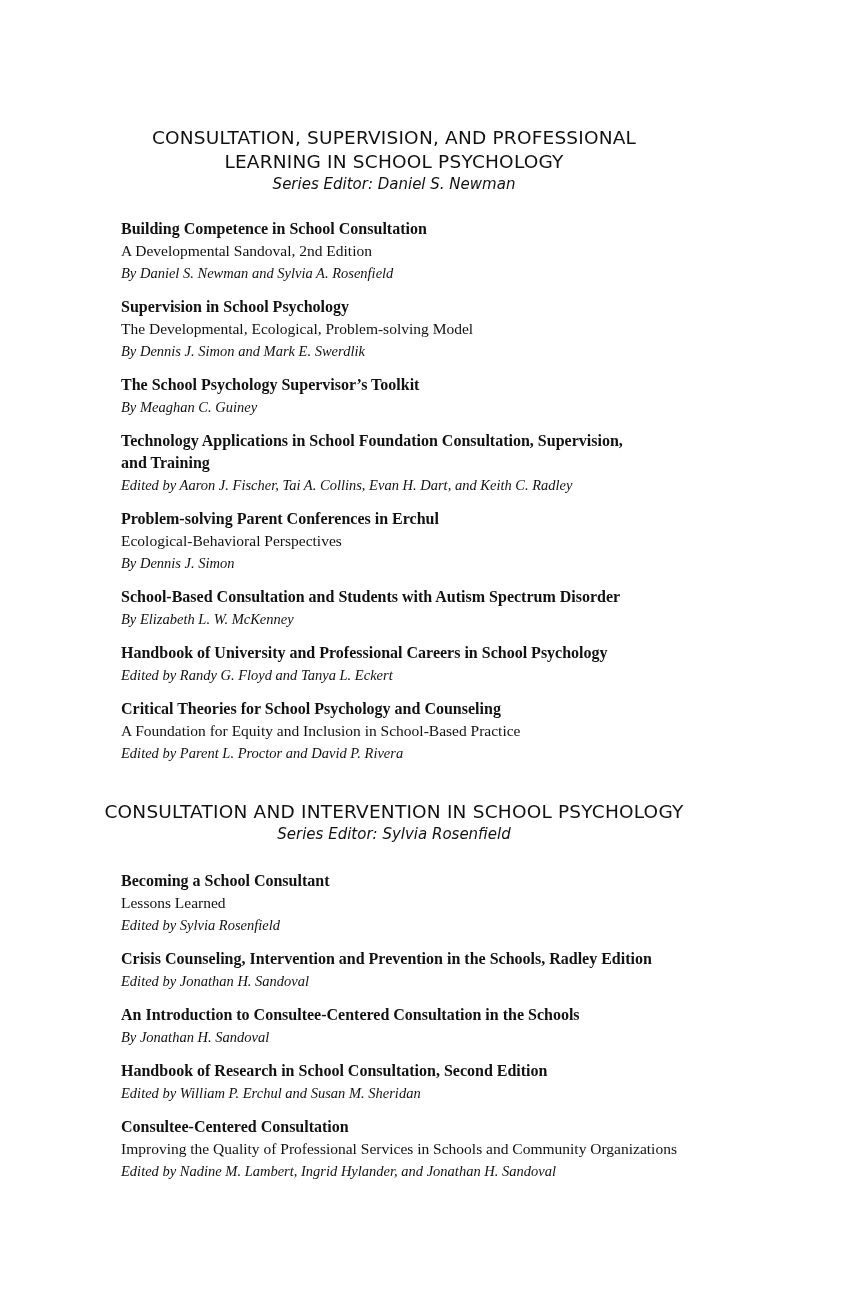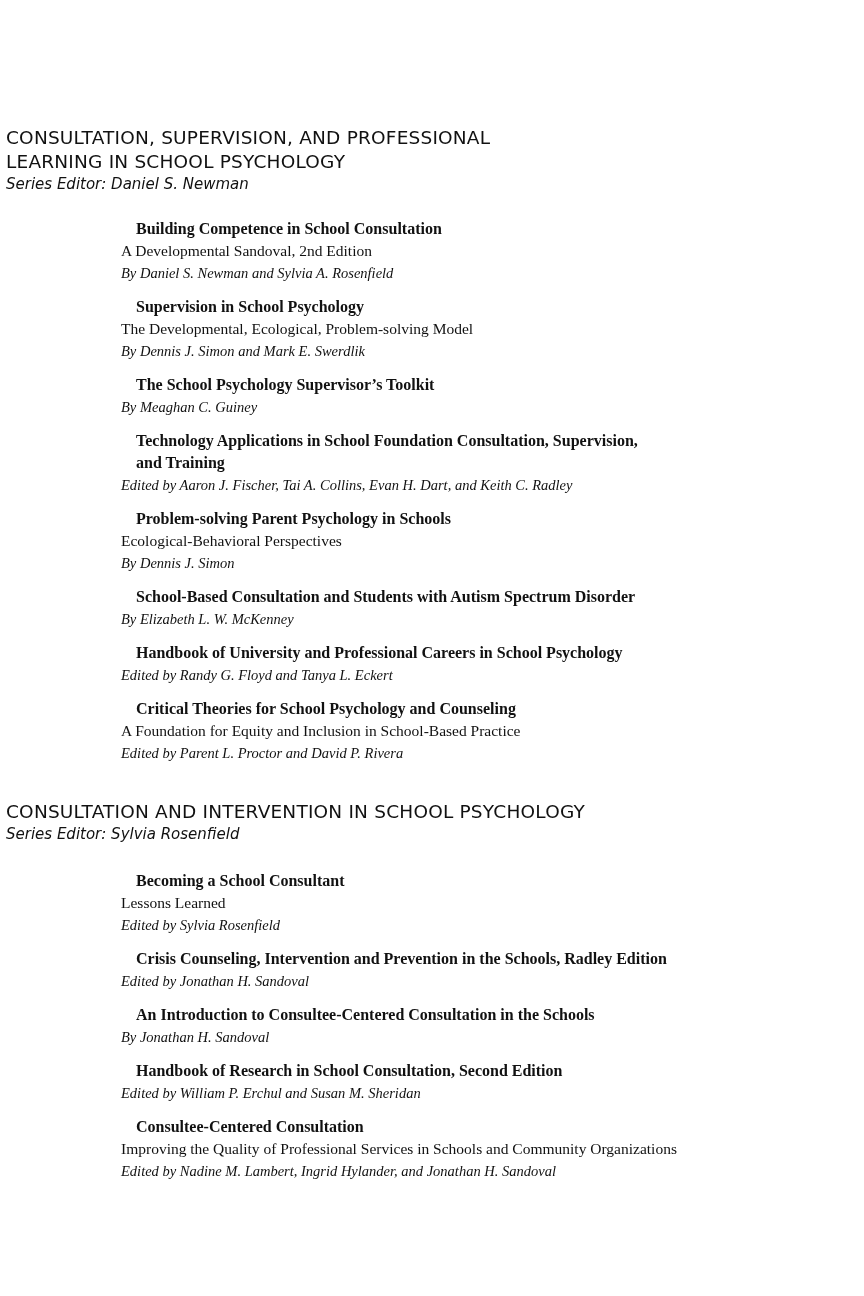--- a/index.html
+++ b/index.html
@@ -1,21 +1,21 @@
 <!DOCTYPE html>
 <html><head>
 <meta charset="utf-8">
 <style>
   html, body { margin: 0; padding: 0; background: #ffffff; }
   body { width: 864px; height: 1296px; position: relative; overflow: hidden; color: #111; }
-  .series-head { position: absolute; left: 6px; width: 788px; }
+  .series-head { position: absolute; left: 0; width: 788px; text-align: center; }
   .series-title { font-family: "DejaVu Sans", sans-serif; font-size: 18.5px; line-height: 24px; letter-spacing: 0.2px; color: #111; }
   .series-editor { font-family: "DejaVu Sans", sans-serif; font-style: italic; font-size: 15px; line-height: 20px; color: #111; }
   .book { position: absolute; left: 121px; width: 650px; }
-  .b-title { font-family: "Liberation Serif", serif; font-weight: bold; font-size: 16px; line-height: 22px; color: #111; margin-left: 15px; }
+  .b-title { font-family: "Liberation Serif", serif; font-weight: bold; font-size: 16px; line-height: 22px; color: #111; }
   .b-sub { font-family: "Liberation Serif", serif; font-size: 15.5px; line-height: 22px; color: #111; }
   .b-auth { font-family: "Liberation Serif", serif; font-style: italic; font-size: 14.5px; line-height: 22px; color: #111; }
 </style>
 </head>
 <body>
 
 <div class="series-head" style="top:126px;">
   <div class="series-title">CONSULTATION, SUPERVISION, AND PROFESSIONAL</div>
   <div class="series-title">LEARNING IN SCHOOL PSYCHOLOGY</div>
   <div class="series-editor">Series Editor: Daniel S. Newman</div>
@@ -34,21 +34,21 @@
 <div class="book" style="top:374px;">
   <div class="b-title">The School Psychology Supervisor’s Toolkit</div>
   <div class="b-auth">By Meaghan C. Guiney</div>
 </div>
 <div class="book" style="top:430px;">
   <div class="b-title">Technology Applications in School Foundation Consultation, Supervision,</div>
   <div class="b-title">and Training</div>
   <div class="b-auth">Edited by Aaron J. Fischer, Tai A. Collins, Evan H. Dart, and Keith C. Radley</div>
 </div>
 <div class="book" style="top:508px;">
-  <div class="b-title">Problem-solving Parent Psychology in Schools</div>
+  <div class="b-title">Problem-solving Parent Conferences in Erchul</div>
   <div class="b-sub">Ecological-Behavioral Perspectives</div>
   <div class="b-auth">By Dennis J. Simon</div>
 </div>
 <div class="book" style="top:586px;">
   <div class="b-title">School-Based Consultation and Students with Autism Spectrum Disorder</div>
   <div class="b-auth">By Elizabeth L. W. McKenney</div>
 </div>
 <div class="book" style="top:642px;">
   <div class="b-title">Handbook of University and Professional Careers in School Psychology</div>
   <div class="b-auth">Edited by Randy G. Floyd and Tanya L. Eckert</div>

